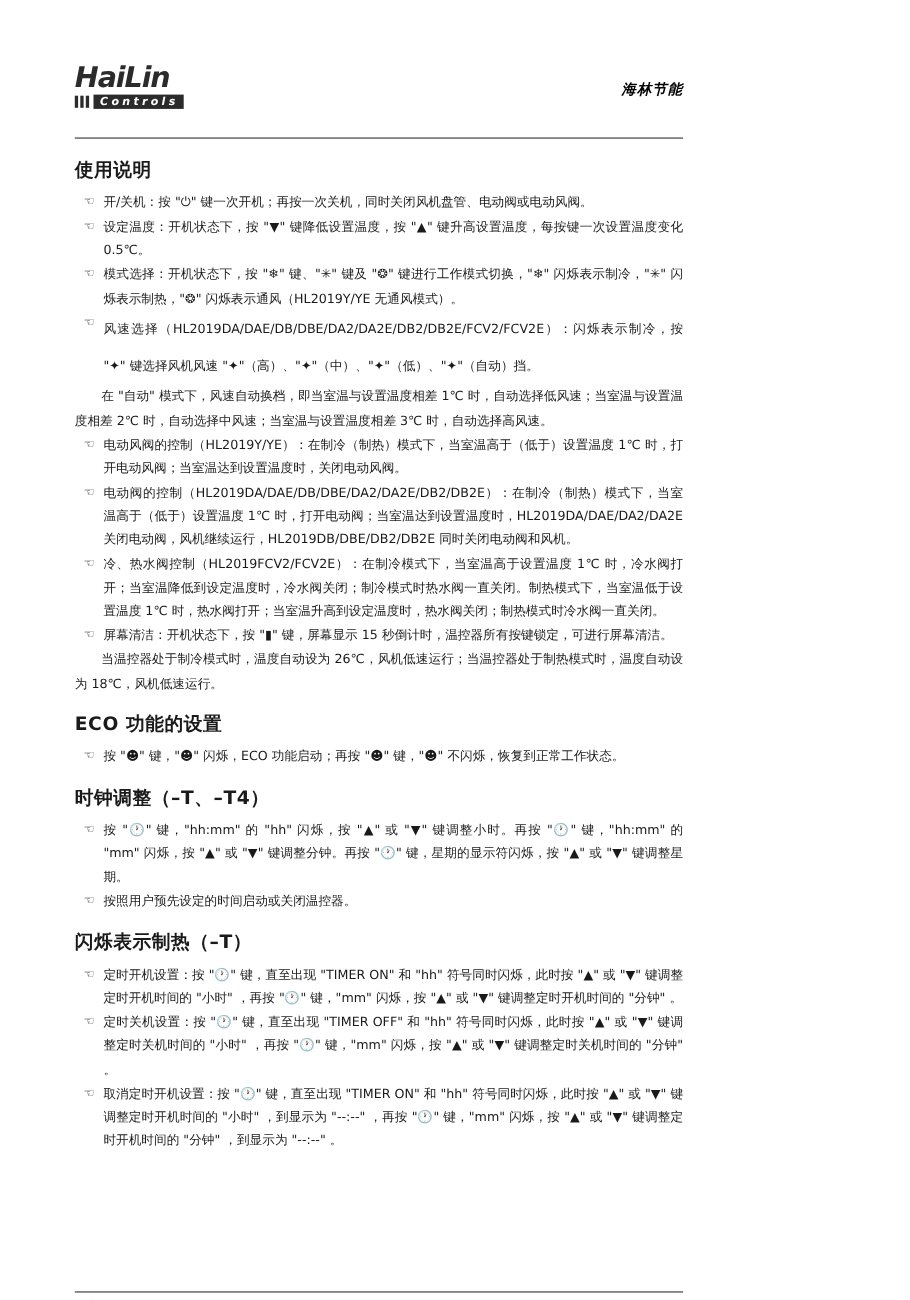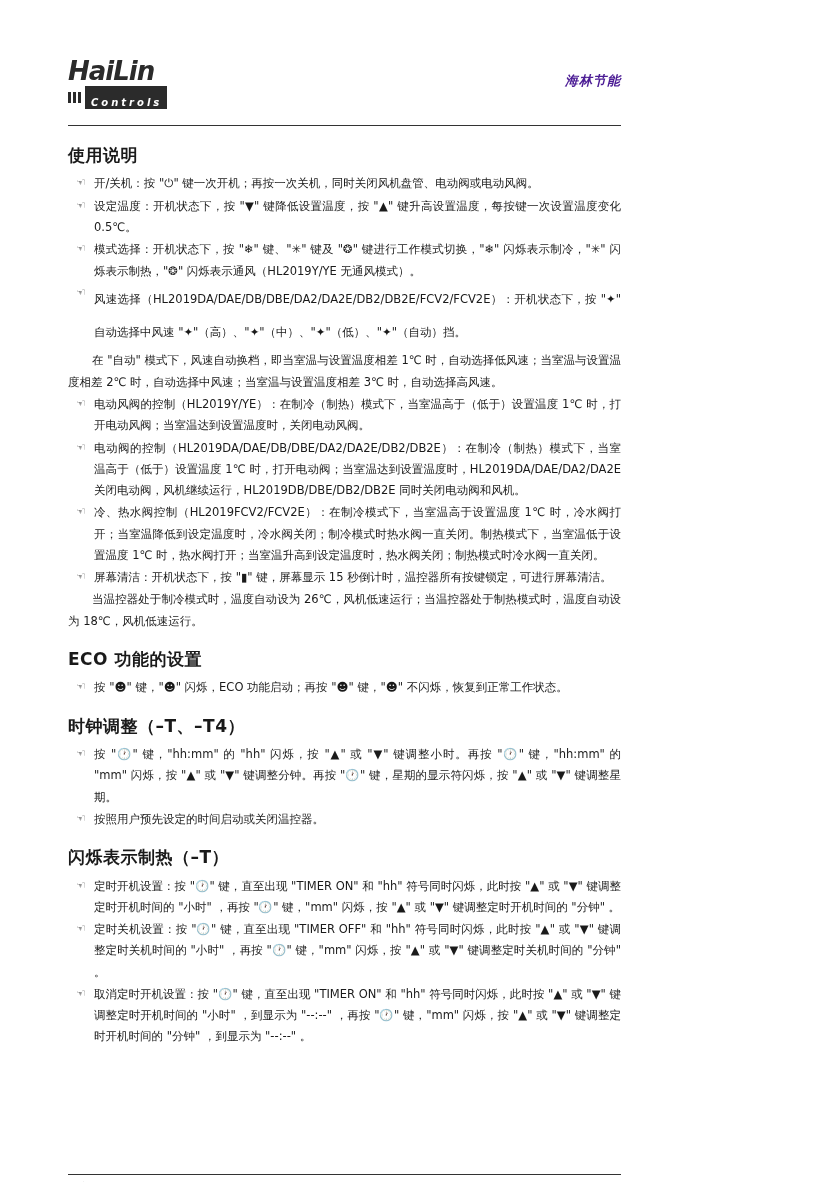--- a/index.html
+++ b/index.html
@@ -60,31 +60,31 @@
     width: 3px;
     height: 11px;
     background: #2b2b2b;
   }
   .logo-controls {
     background: #2b2b2b;
     color: #fff;
     font-size: 10px;
     font-weight: bold;
     letter-spacing: 3px;
-    padding: 11px 5px 1px 6px;
+    padding: 1px 5px 1px 6px;
     font-style: italic;
   }
   .header-right {
     position: absolute;
     right: 0;
     top: 34px;
     font-size: 13px;
     font-weight: bold;
     font-style: italic;
-    color: #4c1d95;
+    color: #000000;
     letter-spacing: 1px;
   }
   .header-rule {
     position: absolute;
     left: 0;
     right: 0;
     bottom: 0;
     border-bottom: 1.5px solid #333;
   }
 
@@ -188,21 +188,21 @@
       <span class="bullet-body">设定温度：开机状态下，按 "▼" 键降低设置温度，按 "▲" 键升高设置温度，每按键一次设置温度变化 0.5℃。</span>
     </div>
 
     <div class="bullet-row">
       <span class="bullet-mark">☞</span>
       <span class="bullet-body">模式选择：开机状态下，按 "❄" 键、"✳" 键及 "❂" 键进行工作模式切换，"❄" 闪烁表示制冷，"✳" 闪烁表示制热，"❂" 闪烁表示通风（HL2019Y/YE 无通风模式）。</span>
     </div>
 
     <div class="bullet-row fanline">
       <span class="bullet-mark">☞</span>
-      <span class="bullet-body">风速选择（HL2019DA/DAE/DB/DBE/DA2/DA2E/DB2/DB2E/FCV2/FCV2E）：开机状态下，按 "✦" 自动选择中风速 "✦"（高）、"✦"（中）、"✦"（低）、"✦"（自动）挡。</span>
+      <span class="bullet-body">风速选择（HL2019DA/DAE/DB/DBE/DA2/DA2E/DB2/DB2E/FCV2/FCV2E）：闪烁表示制冷，按 "✦" 键选择风机风速 "✦"（高）、"✦"（中）、"✦"（低）、"✦"（自动）挡。</span>
     </div>
 
     <div class="para">在 "自动" 模式下，风速自动换档，即当室温与设置温度相差 1℃ 时，自动选择低风速；当室温与设置温度相差 2℃ 时，自动选择中风速；当室温与设置温度相差 3℃ 时，自动选择高风速。</div>
 
     <div class="bullet-row">
       <span class="bullet-mark">☞</span>
       <span class="bullet-body">电动风阀的控制（HL2019Y/YE）：在制冷（制热）模式下，当室温高于（低于）设置温度 1℃ 时，打开电动风阀；当室温达到设置温度时，关闭电动风阀。</span>
     </div>
 
     <div class="bullet-row">

